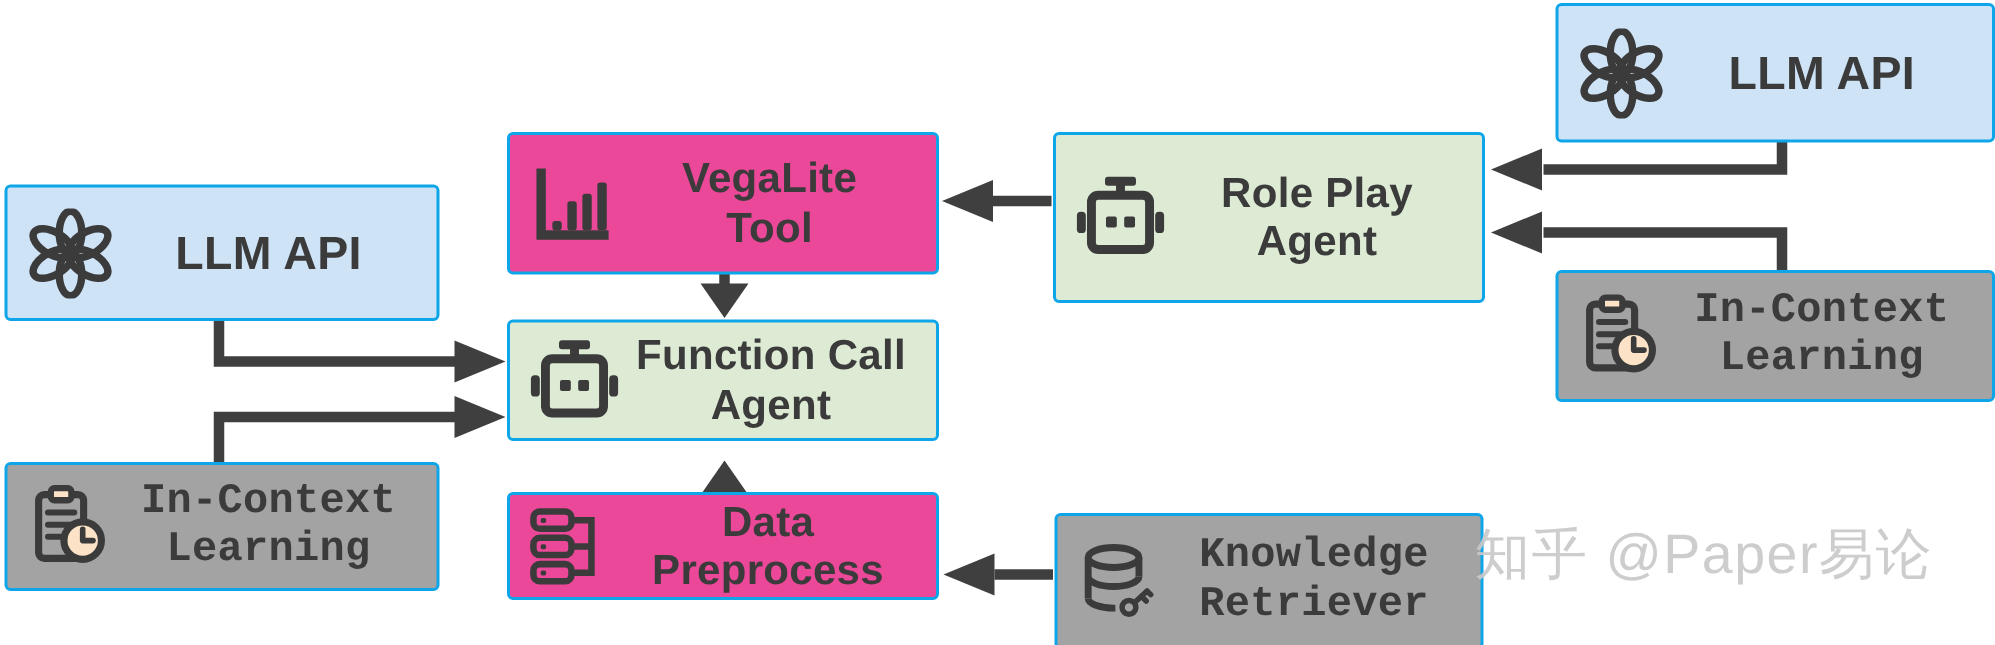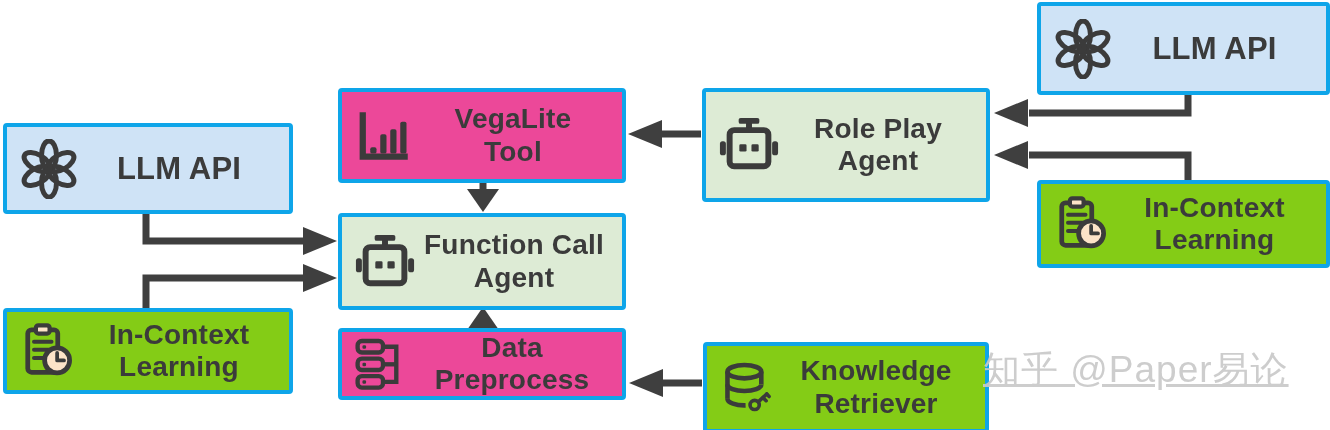--- a/index.html
+++ b/index.html
@@ -7,31 +7,31 @@
     position:relative;
     width:1330px;height:430px;
     background:#ffffff;
     font-family:"Liberation Sans","DejaVu Sans",sans-serif;
     overflow:hidden;
   }
   #edges{position:absolute;left:0;top:0;z-index:1;}
   .node{
     position:absolute;
     box-sizing:border-box;
-    border:4px solid #0ea5e9;
+    border:2px solid #0ea5e9;
     border-radius:4px;
     display:flex;
     align-items:center;
     padding:0 10px 0 12px;
     z-index:2;
   }
   .node.blue  {background:#cfe3f6; --node-fill:#cfe3f6;}
   .node.green {background:#ddebd5; --node-fill:#ddebd5;}
   .node.pink  {background:#ec4899; --node-fill:#f9cfcf;}
-  .node.orange{background:#84cc16; --node-fill:#fce3c8;}
+  .node.orange{background:#a3a3a3;font-family:Liberation Mono, monospace; --node-fill:#fce3c8;}
   .icon{flex:0 0 auto;display:flex;align-items:center;justify-content:center;}
   .icon svg{display:block;}
   .label{
     flex:1 1 auto;
     text-align:center;
     font-weight:700;
     font-size:28px;
     line-height:1.15;
     color:#3b3b3b;
     white-space:pre-line;
@@ -41,21 +41,20 @@
   #watermark{
     position:absolute;
     left:983px;top:345px;
     z-index:3;
     font-size:37px;
     color:#c9c9c9;
     opacity:.92;
     letter-spacing:1px;
     white-space:nowrap;
     font-weight:400;
-    text-decoration:underline;
   }
 </style>
 </head>
 <body>
 
 <div id="canvas">
 
   <svg id="edges" width="1330" height="430" viewBox="0 0 1330 430">
     <g stroke="#3f3f3f" stroke-width="7" fill="none">
 
@@ -144,21 +143,21 @@
           <rect x="21" y="22.5" width="5" height="15.5" rx="1.5"></rect>
           <rect x="29" y="18.5" width="5" height="19.5" rx="1.5"></rect>
           <rect x="37" y="12.5" width="5" height="25.5" rx="1.5"></rect>
         </g>
       </svg>
     </span>
     <span class="label">VegaLite
 Tool</span>
   </div>
 
-  <div class="node green" style="left:338px;top:213px;width:288px;height:97px">
+  <div class="node green" style="left:338px;top:213px;width:288px;height:81px">
     <span class="icon">
       <svg width="62" height="62" viewBox="0 0 48 48">
         <g fill="#3b3b3b">
           <rect x="21.7" y="6" width="4.6" height="8"></rect>
           <rect x="16" y="3" width="16" height="4.6" rx="1.5"></rect>
           <rect x="1.5" y="21" width="4.6" height="11" rx="2"></rect>
           <rect x="41.9" y="21" width="4.6" height="11" rx="2"></rect>
           <rect x="16.5" y="23.5" width="5.6" height="5.6" rx="1"></rect>
           <rect x="25.9" y="23.5" width="5.6" height="5.6" rx="1"></rect>
         </g>

